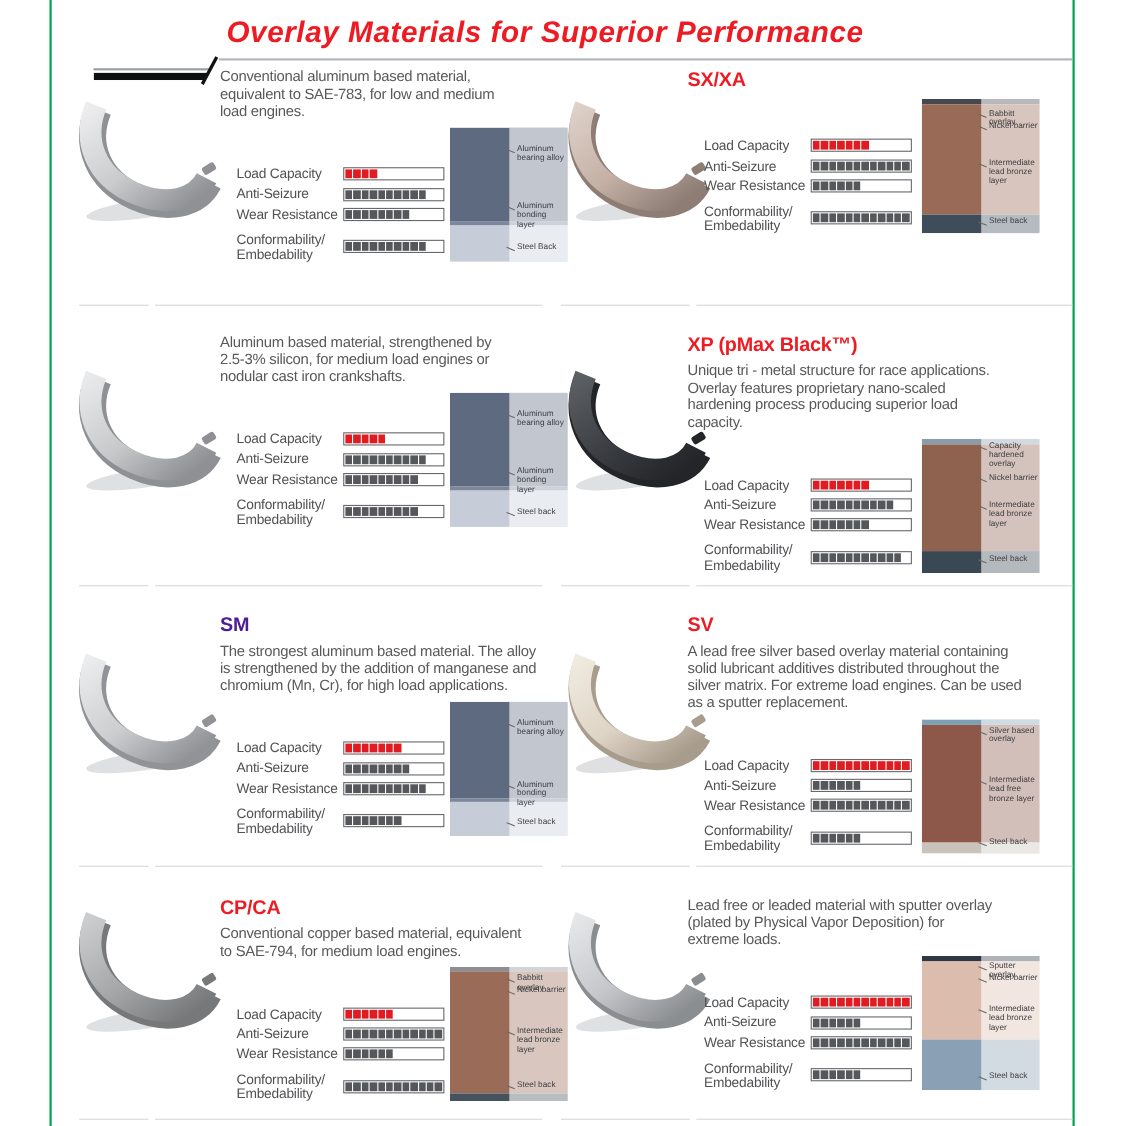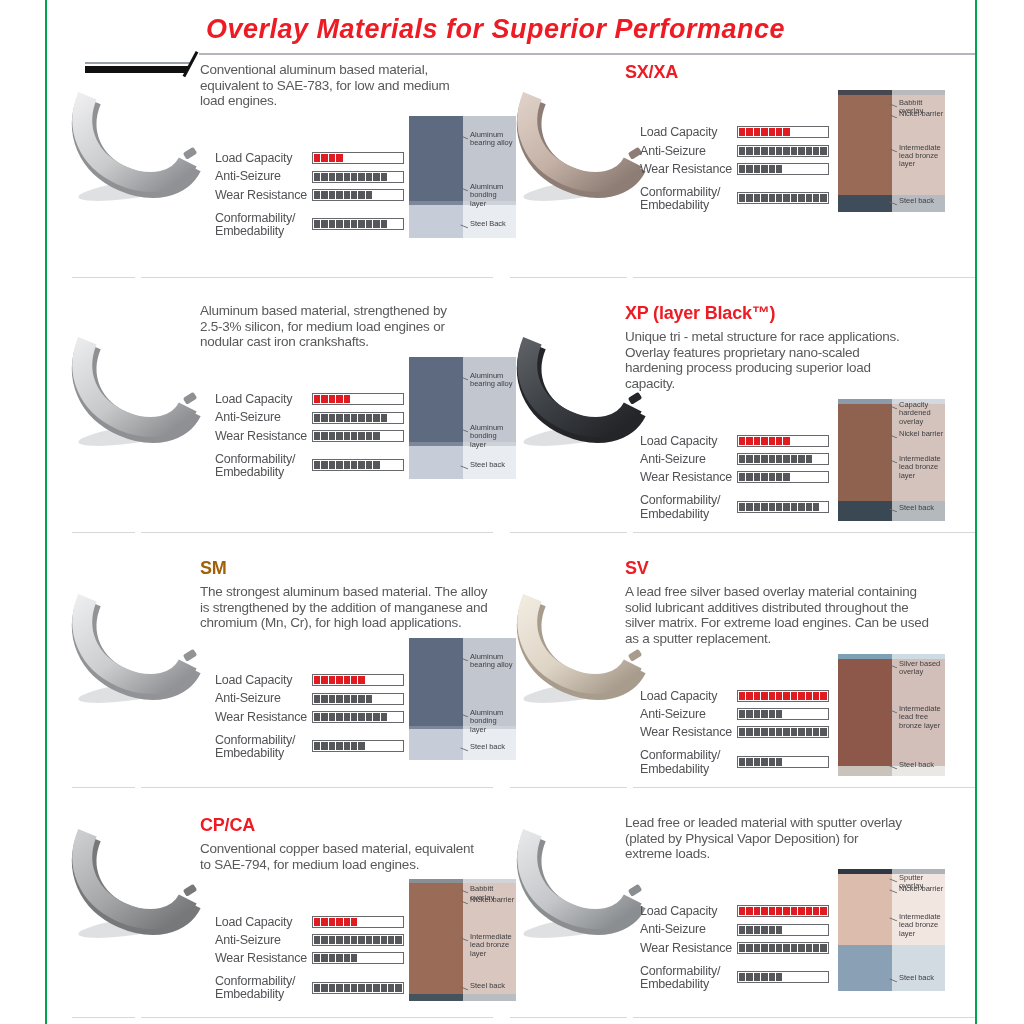--- a/index.html
+++ b/index.html
@@ -355,21 +355,21 @@
               <stop offset="0.55" stop-color="#3a3d42"></stop>
               <stop offset="1" stop-color="#232528"></stop>
         </linearGradient>
       </defs>
       <ellipse class="shadow" cx="78" cy="112" rx="58" ry="9" fill="rgba(110,115,125,0.22)" transform="rotate(-8 78 112)"></ellipse>
       <path class="band-dark" d="M30 14 C 16 48, 30 82, 66 98 C 98 112, 126 104, 136 84" fill="none" stroke-width="26" transform="translate(2,3)" stroke="#232528"></path>
       <path class="band-main" d="M30 14 C 16 48, 30 82, 66 98 C 98 112, 126 104, 136 84" fill="none" stroke-width="21" transform="translate(0,-1)" stroke="url(#bg3)"></path>
       <rect class="lip" x="132" y="70" width="13" height="8" rx="2" transform="rotate(-32 138 74)" fill="#232528"></rect>
     </svg>
     <div class="content">
-      <h3 class="heading" style="color: rgb(237, 28, 36);">XP (layer Black™)</h3>
+      <h3 class="heading" style="color: rgb(237, 28, 36);">XP (pMax Black™)</h3>
       <p class="desc">Unique tri - metal structure for race applications.
 Overlay features proprietary nano-scaled
 hardening process producing superior load
 capacity.</p>
       <div class="rating-area">
         <div class="ratings">
               <div class="rrow">
                 <span class="rlabel">Load Capacity</span>
                 <span class="rbar">
                   <i class="seg" style="background: rgb(225, 27, 34);"></i>
@@ -451,21 +451,21 @@
               <stop offset="0.55" stop-color="#cccdcf"></stop>
               <stop offset="1" stop-color="#919396"></stop>
         </linearGradient>
       </defs>
       <ellipse class="shadow" cx="78" cy="112" rx="58" ry="9" fill="rgba(110,115,125,0.22)" transform="rotate(-8 78 112)"></ellipse>
       <path class="band-dark" d="M30 14 C 16 48, 30 82, 66 98 C 98 112, 126 104, 136 84" fill="none" stroke-width="26" transform="translate(2,3)" stroke="#919396"></path>
       <path class="band-main" d="M30 14 C 16 48, 30 82, 66 98 C 98 112, 126 104, 136 84" fill="none" stroke-width="21" transform="translate(0,-1)" stroke="url(#bg4)"></path>
       <rect class="lip" x="132" y="70" width="13" height="8" rx="2" transform="rotate(-32 138 74)" fill="#919396"></rect>
     </svg>
     <div class="content">
-      <h3 class="heading" style="color: #a16207;">SM</h3>
+      <h3 class="heading" style="color: #4c1d95;">SM</h3>
       <p class="desc">The strongest aluminum based material. The alloy
 is strengthened by the addition of manganese and
 chromium (Mn, Cr), for high load applications.</p>
       <div class="rating-area">
         <div class="ratings">
               <div class="rrow">
                 <span class="rlabel">Load Capacity</span>
                 <span class="rbar">
                   <i class="seg" style="background: rgb(225, 27, 34);"></i>
                   <i class="seg" style="background: rgb(225, 27, 34);"></i>

